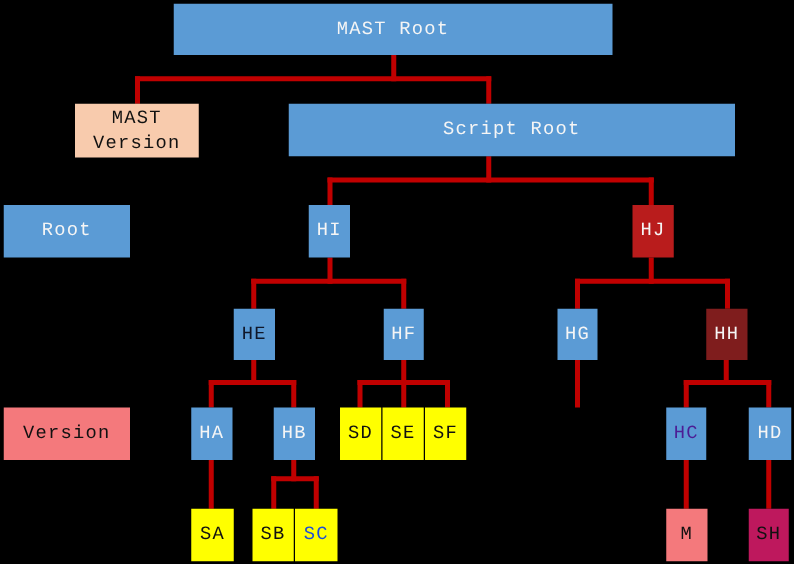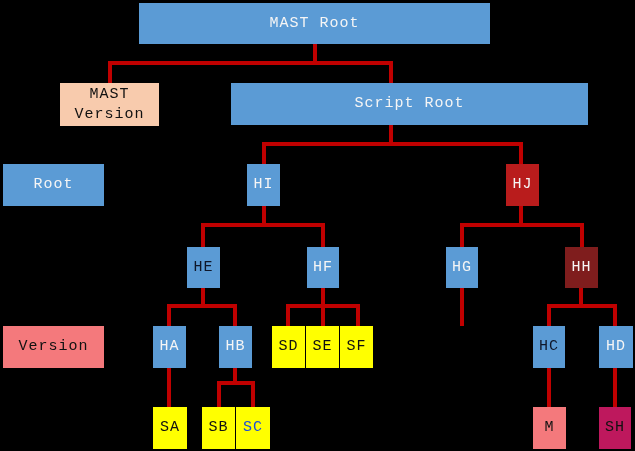--- a/index.html
+++ b/index.html
@@ -82,20 +82,20 @@
     <div class="node" style="left: 506px; top: 164px; width: 33px; height: 42px; background: #b91c1c; color: rgb(245, 245, 245);">HJ</div>
     <div class="node" style="left: 187px; top: 247px; width: 33px; height: 41px; background: rgb(91, 155, 213); color: #0f172a;">HE</div>
     <div class="node" style="left: 307px; top: 247px; width: 32px; height: 41px; background: rgb(91, 155, 213); color: rgb(245, 245, 245);">HF</div>
     <div class="node" style="left: 446px; top: 247px; width: 32px; height: 41px; background: rgb(91, 155, 213); color: rgb(245, 245, 245);">HG</div>
     <div class="node" style="left: 565px; top: 247px; width: 33px; height: 41px; background: #7f1d1d; color: rgb(245, 245, 245);">HH</div>
     <div class="node" style="left: 153px; top: 326px; width: 33px; height: 42px; background: rgb(91, 155, 213); color: rgb(245, 245, 245);">HA</div>
     <div class="node" style="left: 219px; top: 326px; width: 33px; height: 42px; background: rgb(91, 155, 213); color: rgb(245, 245, 245);">HB</div>
     <div class="node" style="left: 272px; top: 326px; width: 33px; height: 42px; background: rgb(255, 255, 0); color: rgb(17, 17, 17);">SD</div>
     <div class="node" style="left: 306px; top: 326px; width: 33px; height: 42px; background: rgb(255, 255, 0); color: rgb(17, 17, 17);">SE</div>
     <div class="node" style="left: 340px; top: 326px; width: 33px; height: 42px; background: rgb(255, 255, 0); color: rgb(17, 17, 17);">SF</div>
-    <div class="node" style="left: 533px; top: 326px; width: 32px; height: 42px; background: rgb(91, 155, 213); color: #0f172a;">HC</div>
+    <div class="node" style="left: 533px; top: 326px; width: 32px; height: 42px; background: rgb(91, 155, 213); color: #4c1d95;">HC</div>
     <div class="node" style="left: 599px; top: 326px; width: 34px; height: 42px; background: rgb(91, 155, 213); color: rgb(245, 245, 245);">HD</div>
     <div class="node" style="left: 153px; top: 407px; width: 34px; height: 42px; background: rgb(255, 255, 0); color: rgb(17, 17, 17);">SA</div>
     <div class="node" style="left: 202px; top: 407px; width: 33px; height: 42px; background: rgb(255, 255, 0); color: rgb(17, 17, 17);">SB</div>
     <div class="node" style="left: 236px; top: 407px; width: 34px; height: 42px; background: rgb(255, 255, 0); color: #1d4ed8;">SC</div>
     <div class="node" style="left: 533px; top: 407px; width: 33px; height: 42px; background: rgb(244, 121, 124); color: rgb(17, 17, 17);">M</div>
     <div class="node" style="left: 599px; top: 407px; width: 32px; height: 42px; background: #be185d; color: rgb(17, 17, 17);">SH</div>
   </div>
 
 </body></html>

